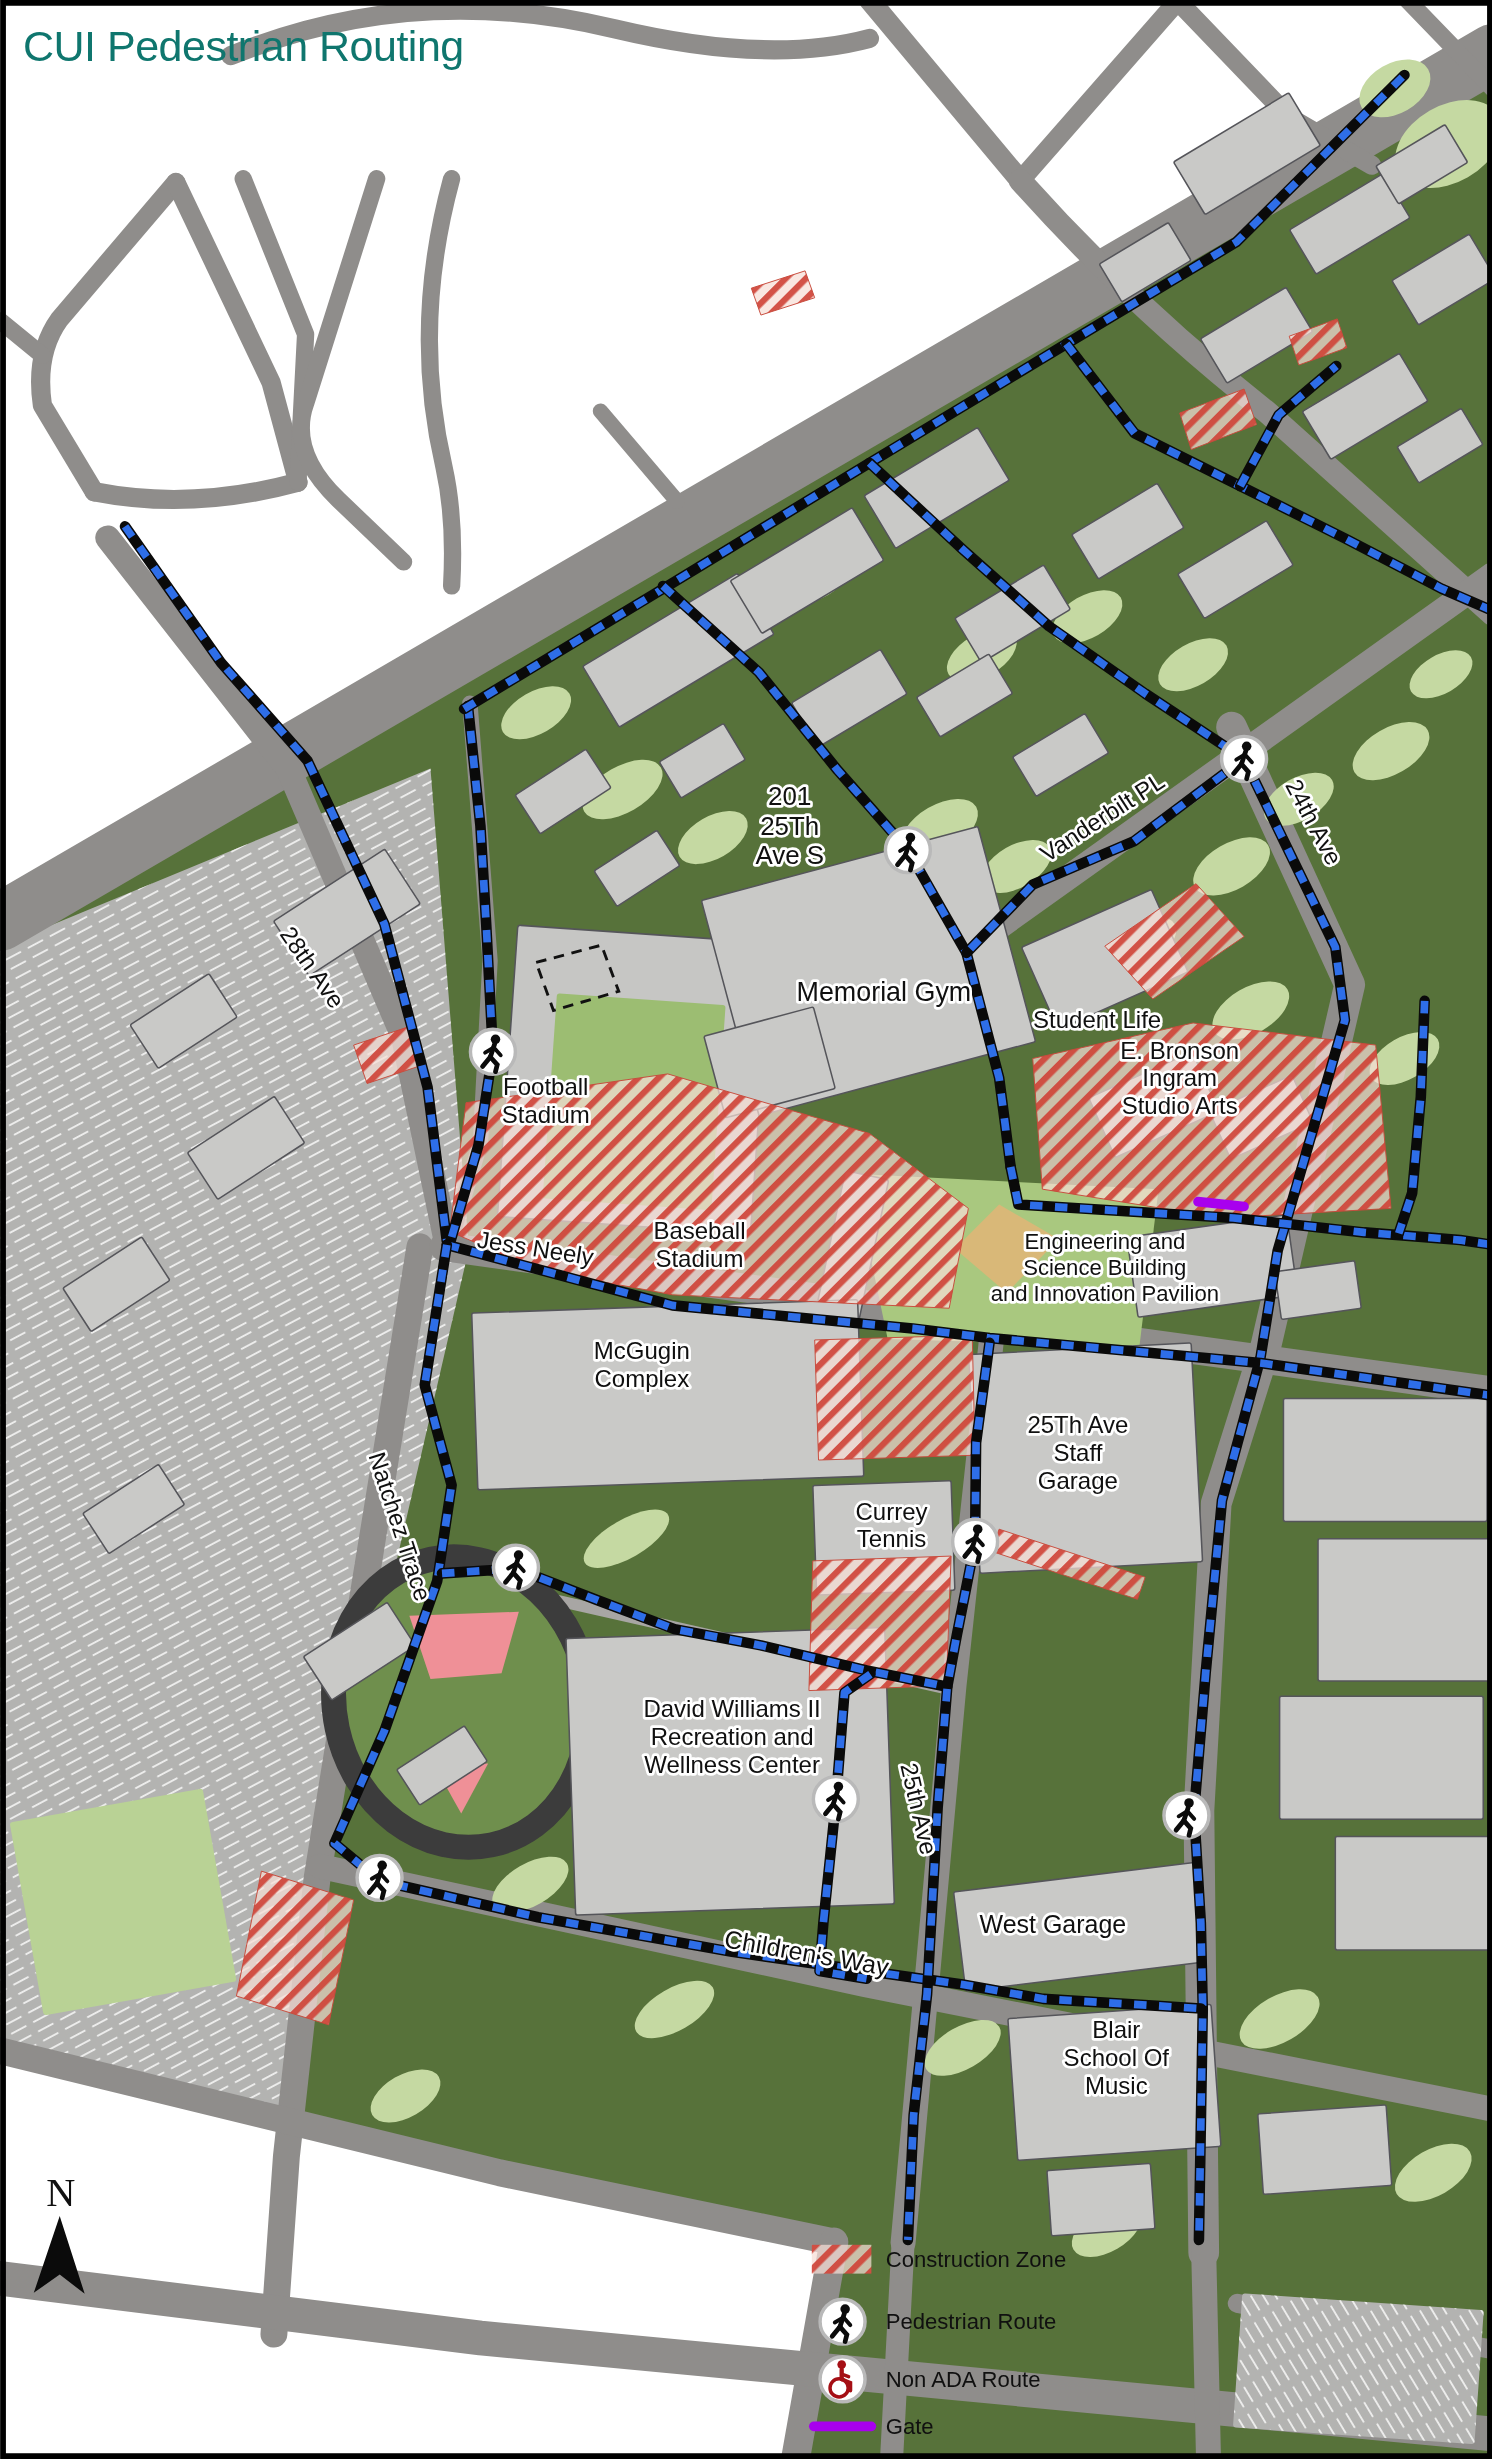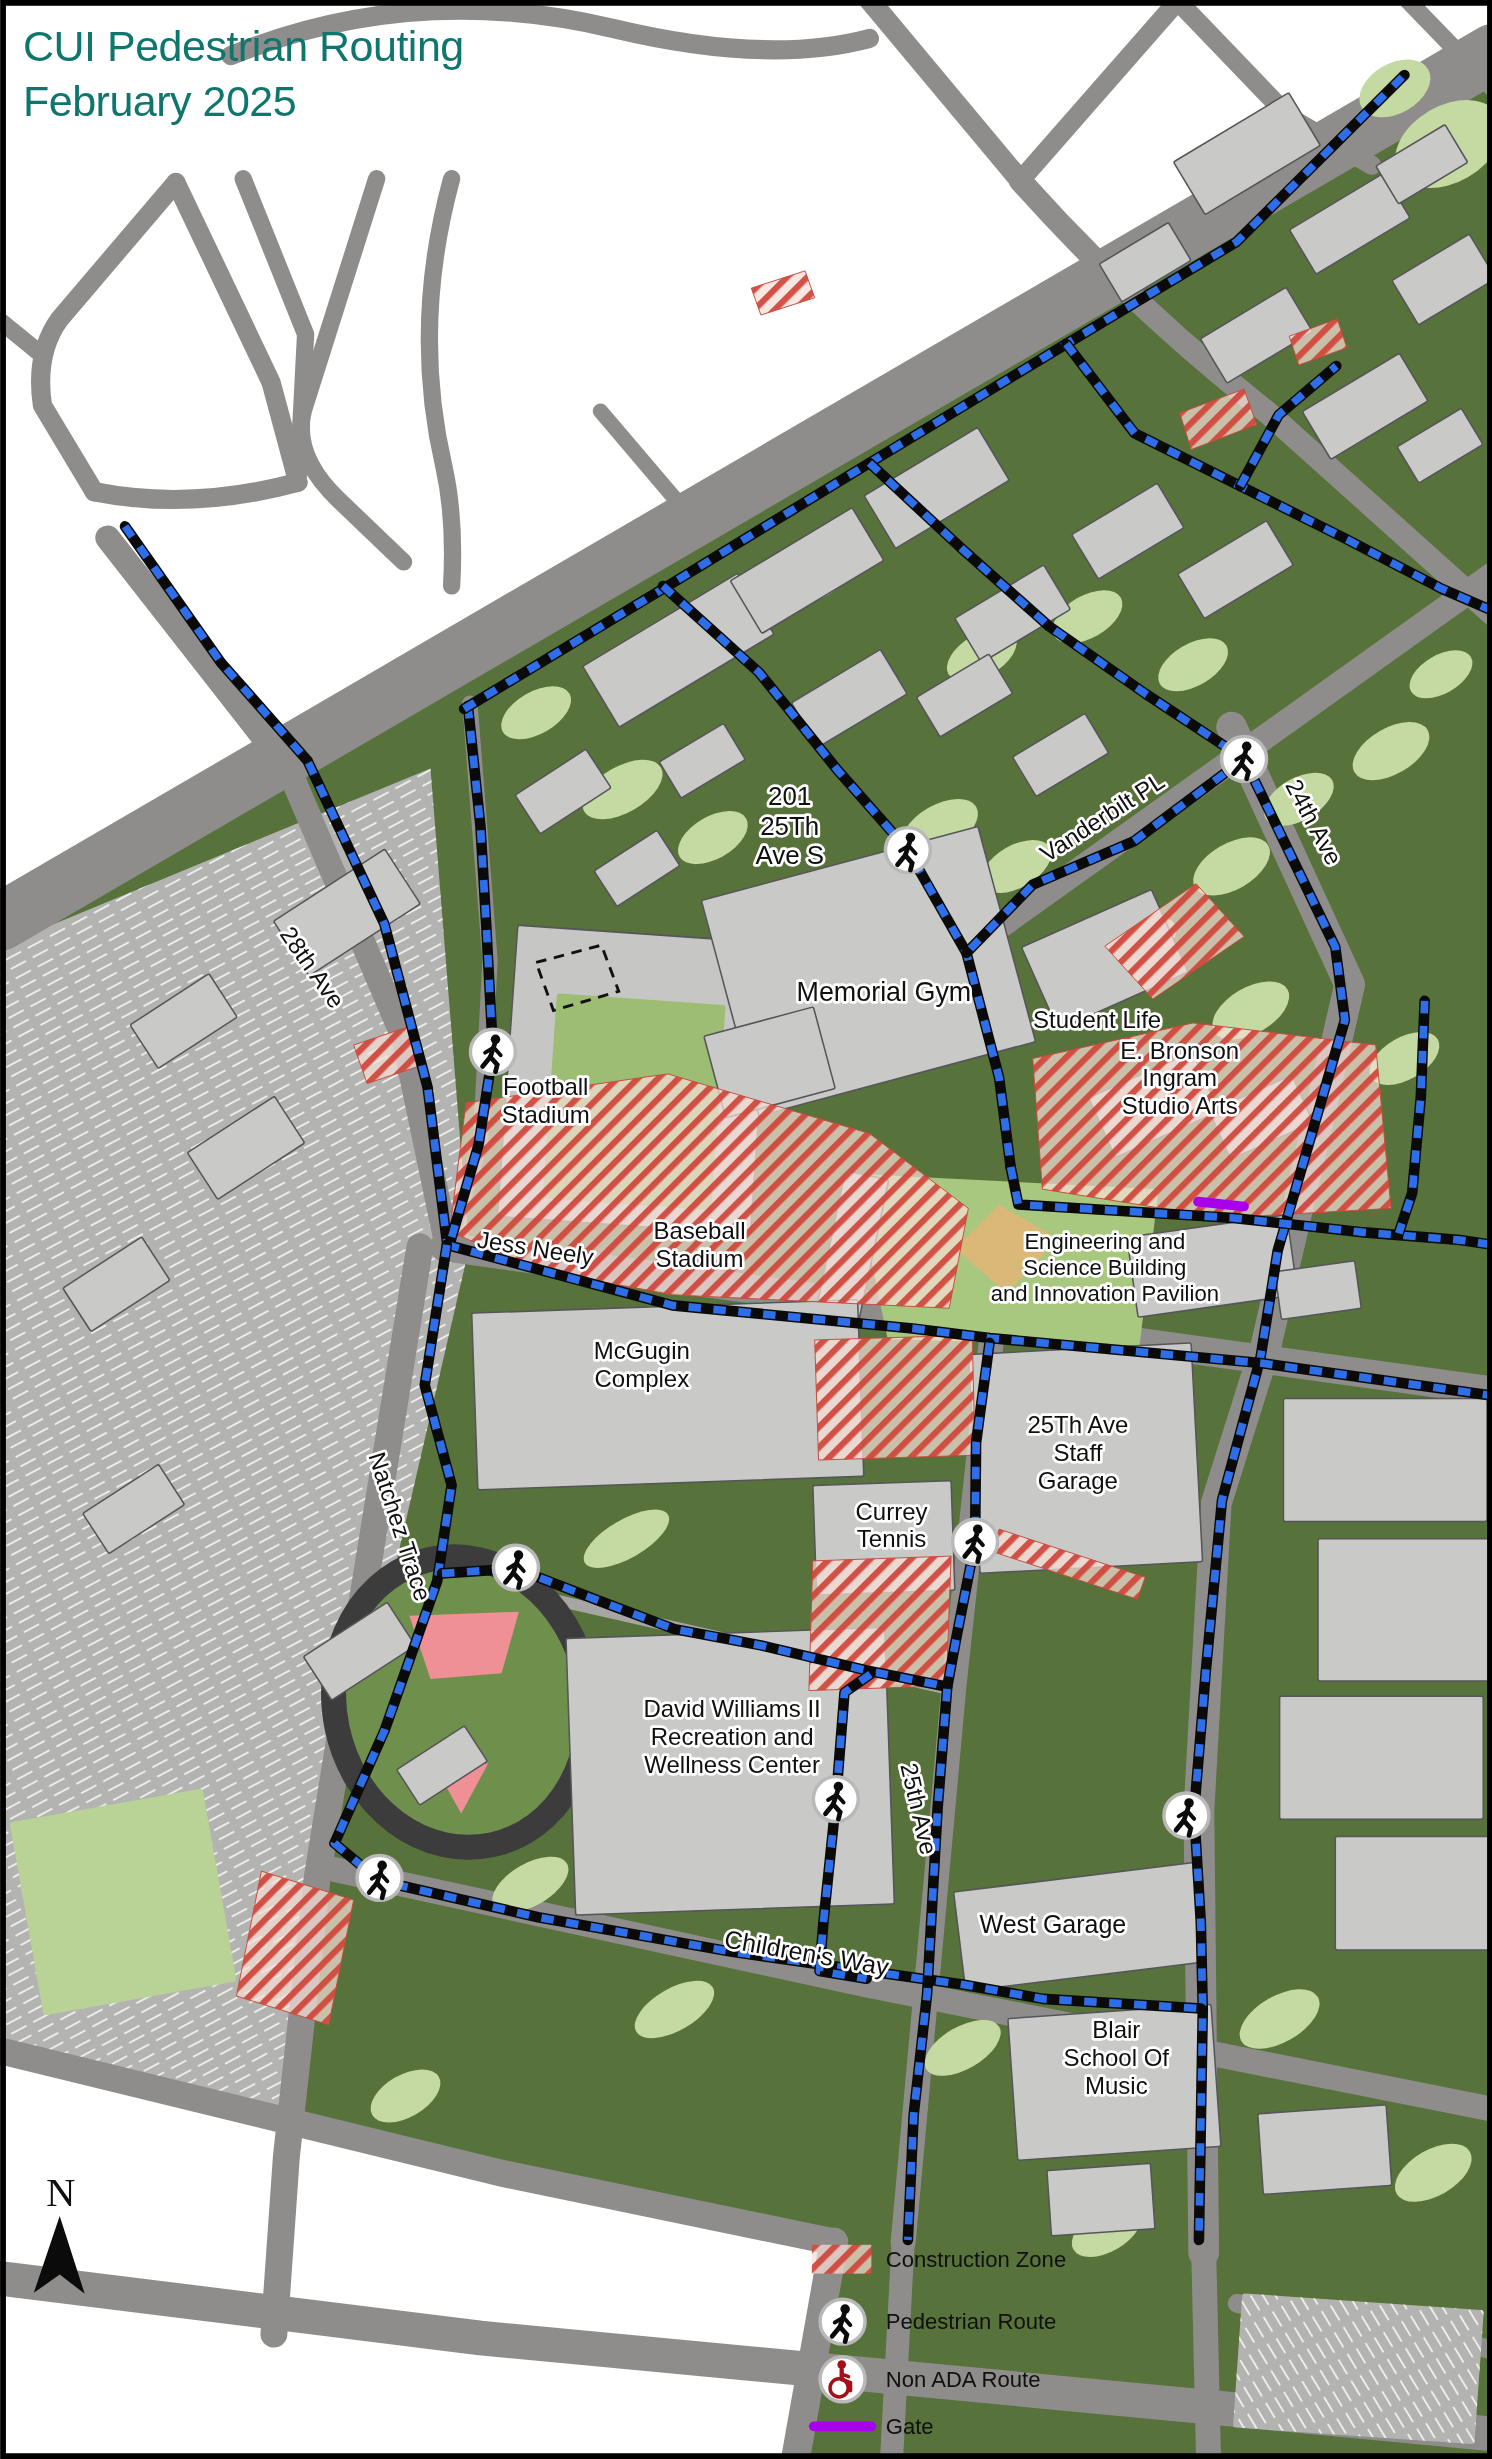--- a/index.html
+++ b/index.html
@@ -327,17 +327,16 @@
 
       <line x1="847" y1="2526" x2="907" y2="2526" stroke="#A800EE" stroke-width="10" stroke-linecap="round"></line>
       <text class="legend-text" x="922" y="2534">Gate</text>
     </g>
 
     <rect x="3" y="3" width="1548" height="2554" fill="none" stroke="#000000" stroke-width="6"></rect>
   </svg>
 
   <div id="title">
     <div>CUI Pedestrian Routing</div>
-    <div>February 2025</div>
   </div>
 
 </div>
 
 
 </body></html>

